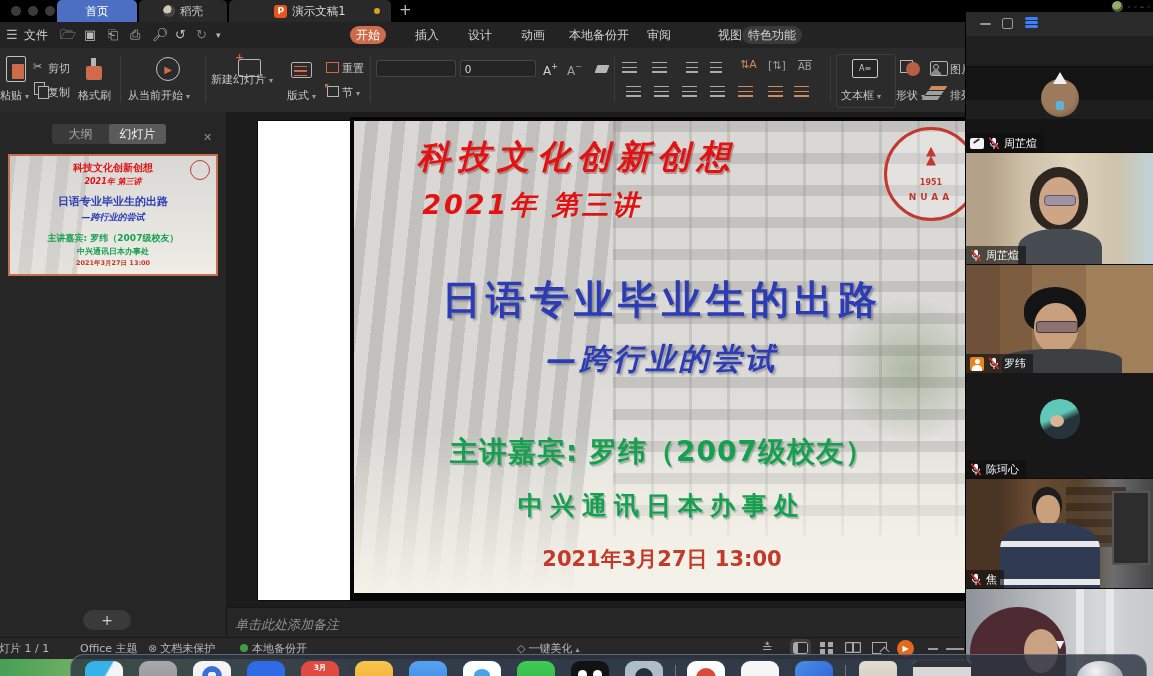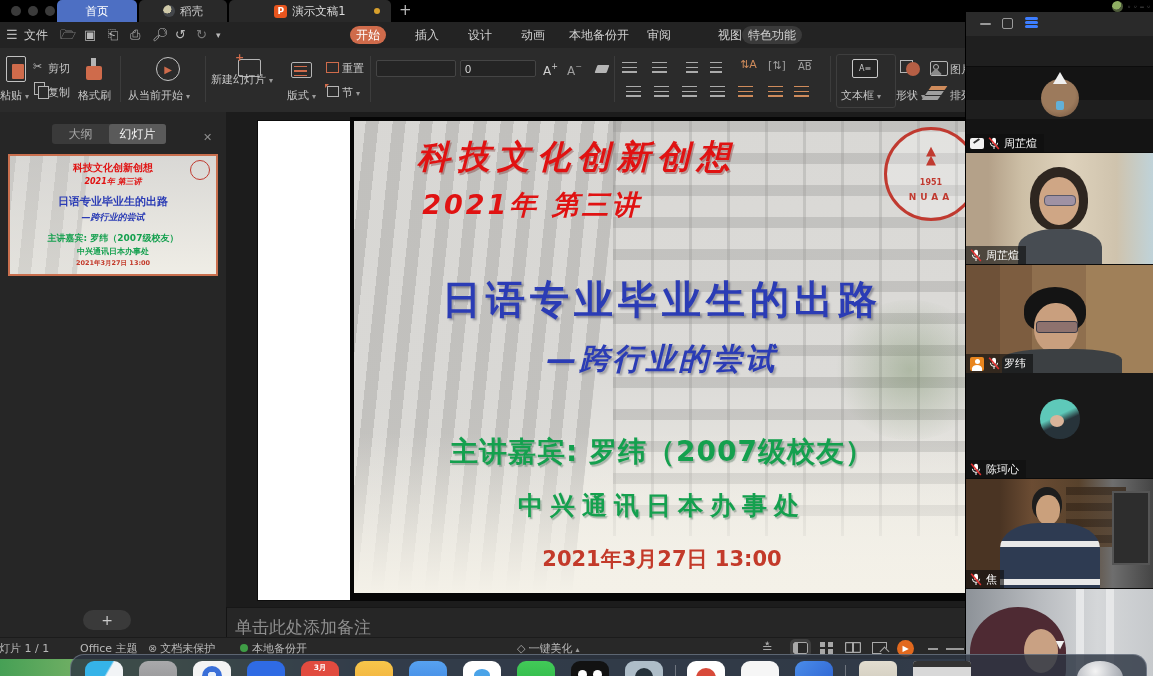--- a/index.html
+++ b/index.html
@@ -103,21 +103,21 @@
      background:radial-gradient(circle,rgba(90,120,70,.35),rgba(90,120,70,0) 70%);}
   .s-line{position:absolute;width:100%;text-align:center;font-weight:bold;white-space:nowrap;}
   #seal{position:absolute;left:530px;top:6px;width:88px;height:88px;border:3px solid #c03a30;border-radius:50%;
         background:rgba(255,255,255,.25);}
   #seal .pagoda{position:absolute;left:50%;top:16px;transform:translateX(-50%);color:#c03a30;font-size:13px;line-height:9px;text-align:center;}
   #seal .yr{position:absolute;left:0;top:48px;width:100%;text-align:center;color:#c03a30;font-size:8px;font-weight:bold;}
   #seal .nu{position:absolute;left:0;top:62px;width:100%;text-align:center;color:#c03a30;font-size:9px;font-weight:bold;letter-spacing:4px;}
 
   
   #notesbar{position:absolute;left:227px;top:607px;width:738px;height:30px;background:#262626;border-top:1px solid #171717;}
-  #notesbar span{position:absolute;left:8px;top:8px;font-size:17px;color:#8f8f8f;}
+  #notesbar span{position:absolute;left:8px;top:8px;font-size:13px;color:#8f8f8f;font-style:italic;}
   #statusbar{position:absolute;left:0;top:637px;width:1153px;height:21px;background:#282828;border-top:1px solid #1b1b1b;}
   .sb{position:absolute;top:3px;font-size:11px;color:#b8b8b8;white-space:nowrap;}
   .sb-ico{color:#a8a8a8;font-size:11px;margin-right:3px;}
   .gdot{display:inline-block;width:8px;height:8px;border-radius:50%;background:#3f9d46;margin-right:4px;}
   .view-ic{position:absolute;top:4px;width:15px;height:12px;border:1.2px solid #a8a8a8;box-sizing:border-box;}
   .view-normal{background:linear-gradient(to right,#a8a8a8 0 4px,transparent 4px);}
   .view-sorter{border:none;width:13px;height:12px;
      background:conic-gradient(#a8a8a8 0 0);background-size:5px 5px;background-repeat:no-repeat;
      box-shadow:inset 0 0 0 0;background-image:linear-gradient(#a8a8a8,#a8a8a8),linear-gradient(#a8a8a8,#a8a8a8),linear-gradient(#a8a8a8,#a8a8a8),linear-gradient(#a8a8a8,#a8a8a8);
      background-position:0 0,8px 0,0 7px,8px 7px;}

